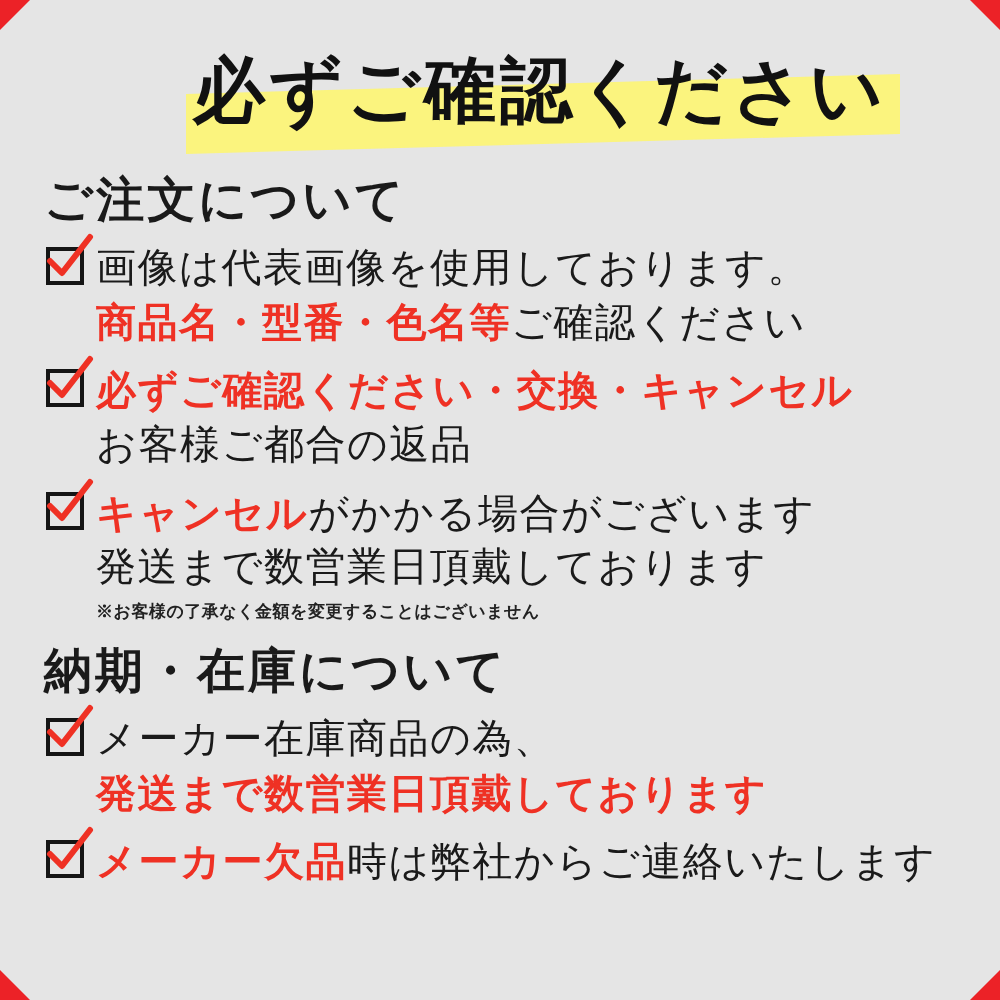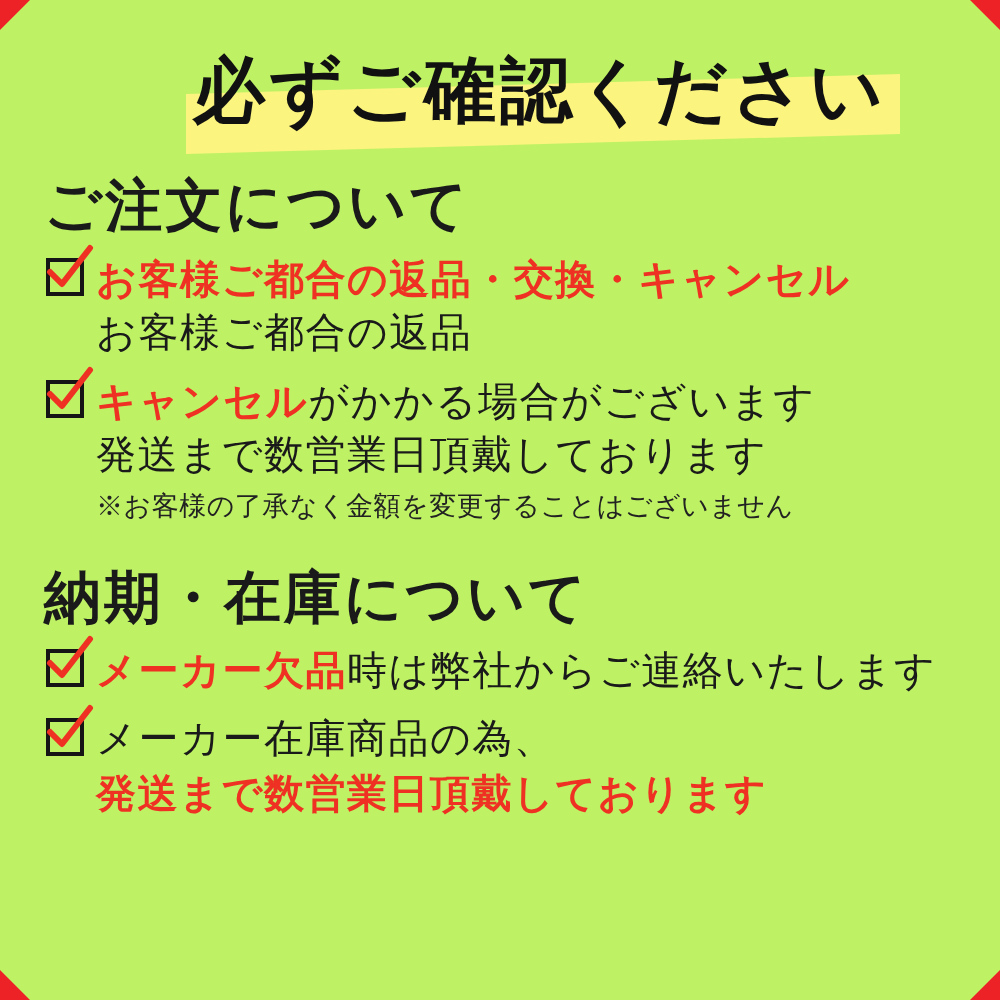--- a/index.html
+++ b/index.html
@@ -10,21 +10,21 @@
   body {
     width: 1000px;
     height: 1000px;
     font-family: "Liberation Serif", serif;
     overflow: hidden;
     position: relative;
   }
   .page {
     position: absolute;
     inset: 0;
-    background: #bef264;
+    background: #e5e5e5;
     box-sizing: border-box;
   }
 
   
   .corner {
     position: absolute;
     width: 0;
     height: 0;
     z-index: 5;
   }
@@ -88,29 +88,29 @@
     line-height: 1;
     letter-spacing: 4px;
     color: #111111;
     white-space: nowrap;
   }
 
   
   .section-heading {
     font-family: "DejaVu Serif", serif;
     font-weight: bold;
-    font-size: 57px;
+    font-size: 48px;
     color: #1a1a1a;
     letter-spacing: 3px;
     margin: 18px 0 6px 4px;
     line-height: 1.15;
     white-space: nowrap;
   }
   .section-heading.second {
-    margin-top: 40px;
+    margin-top: 20px;
   }
 
   
   .item {
     display: flex;
     align-items: flex-start;
     margin: 14px 0 0 6px;
   }
   .check-box {
     position: relative;
@@ -144,25 +144,26 @@
   .line .red {
     color: #ef3124;
     font-weight: bold;
   }
   .line .blk {
     color: #1a1a1a;
     font-weight: normal;
   }
   .note {
     font-family: "DejaVu Serif", serif;
-    font-size: 27px;
+    font-size: 17px;
     color: #222222;
     letter-spacing: 0.5px;
     margin: 6px 0 0 0;
     white-space: nowrap;
+    font-weight: bold;
   }
 </style>
 </head>
 <body>
 
 <div class="page">
 
   <div class="corner tl"></div>
   <div class="corner tr"></div>
   <div class="corner bl"></div>
@@ -177,21 +178,32 @@
 
     <div id="sections-host">
         <div class="section-heading">ご注文について</div>
         <div class="item">
           <div class="check-box">
             <svg class="check-mark" viewBox="0 0 46 46">
               <path d="M4 26 L16 38 L44 2" fill="none" stroke="#ef3124" stroke-width="6" stroke-linecap="round" stroke-linejoin="round"></path>
             </svg>
           </div>
           <div class="lines">
-            <div class="line"><span class="red">お客様ご都合の返品・交換・キャンセル</span></div>
+            <div class="line"><span class="blk">画像は代表画像を使用しております。</span></div>
+            <div class="line"><span class="red">商品名・型番・色名等</span><span class="blk">ご確認ください</span></div>
+          </div>
+        </div>
+        <div class="item">
+          <div class="check-box">
+            <svg class="check-mark" viewBox="0 0 46 46">
+              <path d="M4 26 L16 38 L44 2" fill="none" stroke="#ef3124" stroke-width="6" stroke-linecap="round" stroke-linejoin="round"></path>
+            </svg>
+          </div>
+          <div class="lines">
+            <div class="line"><span class="red">必ずご確認ください・交換・キャンセル</span></div>
             <div class="line"><span class="blk">お客様ご都合の返品</span></div>
           </div>
         </div>
         <div class="item">
           <div class="check-box">
             <svg class="check-mark" viewBox="0 0 46 46">
               <path d="M4 26 L16 38 L44 2" fill="none" stroke="#ef3124" stroke-width="6" stroke-linecap="round" stroke-linejoin="round"></path>
             </svg>
           </div>
           <div class="lines">
@@ -201,30 +213,30 @@
           </div>
         </div>
         <div class="section-heading second">納期・在庫について</div>
         <div class="item">
           <div class="check-box">
             <svg class="check-mark" viewBox="0 0 46 46">
               <path d="M4 26 L16 38 L44 2" fill="none" stroke="#ef3124" stroke-width="6" stroke-linecap="round" stroke-linejoin="round"></path>
             </svg>
           </div>
           <div class="lines">
-            <div class="line"><span class="red">メーカー欠品</span><span class="blk">時は弊社からご連絡いたします</span></div>
-          </div>
-        </div>
-        <div class="item">
-          <div class="check-box">
-            <svg class="check-mark" viewBox="0 0 46 46">
-              <path d="M4 26 L16 38 L44 2" fill="none" stroke="#ef3124" stroke-width="6" stroke-linecap="round" stroke-linejoin="round"></path>
-            </svg>
-          </div>
-          <div class="lines">
             <div class="line"><span class="blk">メーカー在庫商品の為、</span></div>
             <div class="line"><span class="red">発送まで数営業日頂戴しております</span></div>
           </div>
         </div>
+        <div class="item">
+          <div class="check-box">
+            <svg class="check-mark" viewBox="0 0 46 46">
+              <path d="M4 26 L16 38 L44 2" fill="none" stroke="#ef3124" stroke-width="6" stroke-linecap="round" stroke-linejoin="round"></path>
+            </svg>
+          </div>
+          <div class="lines">
+            <div class="line"><span class="red">メーカー欠品</span><span class="blk">時は弊社からご連絡いたします</span></div>
+          </div>
+        </div>
       </div>
 
   </div>
 </div>
 
 </body></html>

